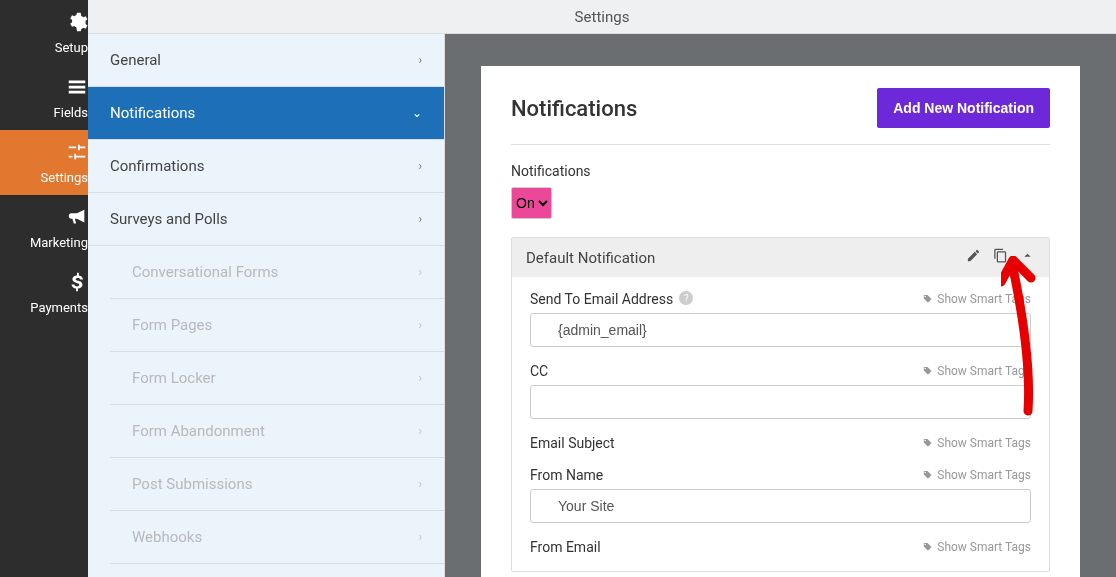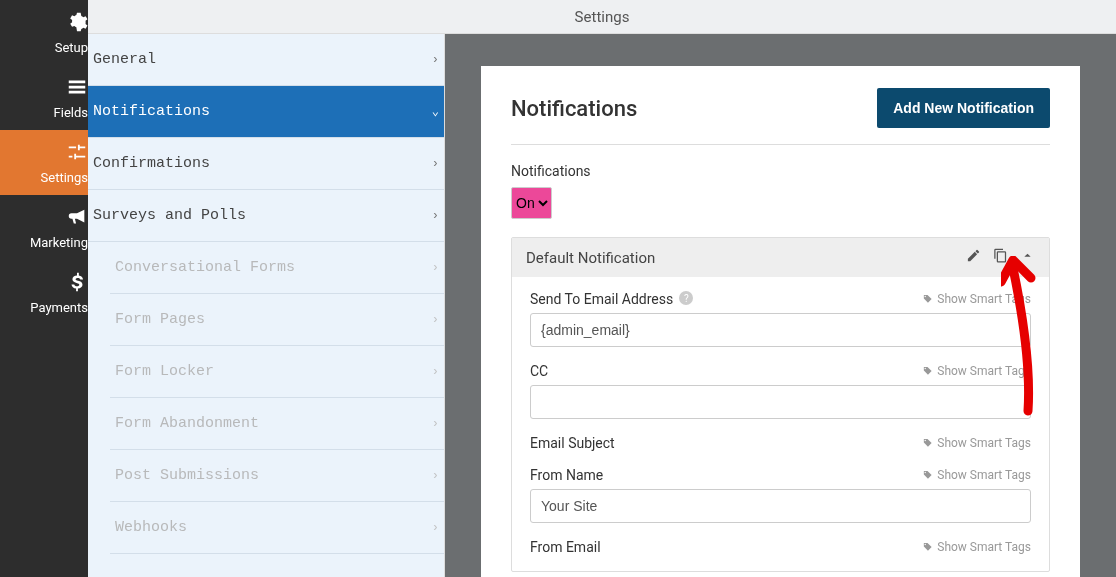--- a/index.html
+++ b/index.html
@@ -48,26 +48,25 @@
     
     .submenu {
       width: 357px;
       background: #ebf3fb;
       border-right: 1px solid #ddd;
     }
     .sub-item {
       display: flex;
       align-items: center;
       justify-content: space-between;
-      padding: 17px 5px;
+      padding: 17px 22px;
       border-bottom: 1px solid #d3dee9;
       color: #444;
       font-size: 15px;
       cursor: pointer;
-      font-family: Liberation Mono, monospace;
     }
     .sub-item.active { background: #1d6fb7; color: #fff; }
     .sub-item.disabled { color: #b8b9ba; cursor: default; margin-left: 22px; }
     .chevron { font-size: 12px; color: #777; }
     .sub-item.active .chevron { color: #fff; }
     .sub-item.disabled .chevron { color: #c2c3c4; }
     
     .content-wrap {
       flex: 1;
       background: #6b6e70;
@@ -75,21 +74,21 @@
       overflow: hidden;
     }
     .panel {
       background: #fff;
       height: 100%;
       padding: 22px 30px 0 30px;
     }
     .panel-head { display: flex; justify-content: space-between; align-items: center; border-bottom: 1px solid #ddd; padding-bottom: 16px; }
     .panel-title { font-size: 22px; font-weight: 500; color: #333; }
     .btn-primary {
-      background: #0c4a6e;
+      background: #6d28d9;
       color: #fff;
       border: none;
       font-size: 14px;
       font-weight: 600;
       padding: 12px 16px;
       cursor: pointer;
       border-radius: 2px;
     }
     .section-label { font-size: 14px; color: #333; margin-top: 18px; margin-bottom: 8px; }
     .select {
@@ -124,21 +123,21 @@
       width: 14px; height: 14px; border-radius: 50%;
       background: #ccc; color: #fff; font-size: 10px;
       display: inline-flex; align-items: center; justify-content: center;
     }
     .smart-tags { font-size: 12px; color: #999; display: flex; align-items: center; gap: 4px; cursor: pointer; }
     .smart-tags svg { width: 11px; height: 11px; fill: #999; }
     .text-input {
       width: 100%;
       border: 1px solid #ccc;
       border-radius: 3px;
-      padding: 8px 10px;
+      padding: 8px 27px;
       font-size: 14px;
       color: #555;
     }
     
     .red-arrow {
       position: absolute;
       top: 256px;
       left: 1001px;
       width: 55px;
       height: 160px;

